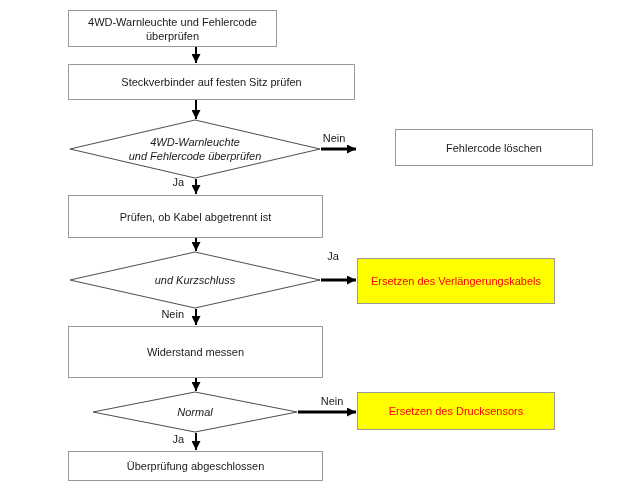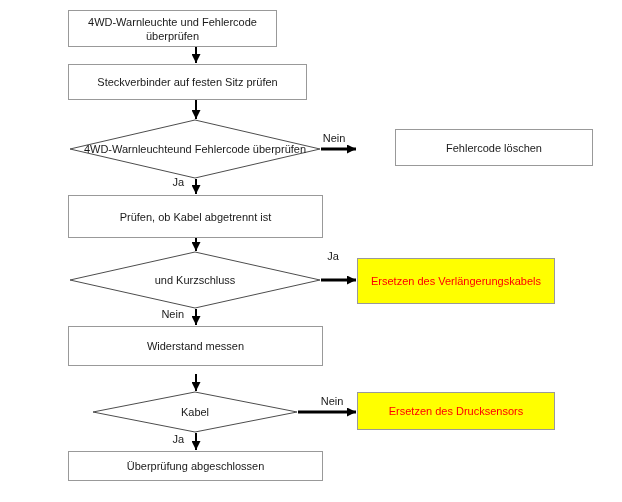--- a/index.html
+++ b/index.html
@@ -40,26 +40,27 @@
     border:1px solid var(--box-border,#999999);
   }
   .action {
     background:var(--action-bg,#ffff00);
     border:1px solid var(--box-border,#999999);
     color:var(--action-text,#ff0000);
   }
   .diamond-label {
     position:absolute;
     display:flex;
-    flex-direction:row;
+    flex-direction:column;
     align-items:center;
     justify-content:center;
     text-align:center;
     line-height:14px;
     pointer-events:none;
+    font-style:italic;
   }
   .edge-label {
     position:absolute;
     line-height:12px;
   }
   .edge-label.right-align { text-align:right; }
   .edge-label.center-align { text-align:center; }
 </style>
 </head>
 <body>
@@ -87,29 +88,29 @@
 
     <line class="h" x1="321" y1="149" x2="356" y2="149" marker-end="url(#ah)"></line>
     <line class="h" x1="321" y1="280" x2="356" y2="280" marker-end="url(#ah)"></line>
     <line class="h" x1="298" y1="412" x2="356" y2="412" marker-end="url(#ah)"></line>
   </svg>
 
   <div class="node process" style="left:68px; top:10px; width:209px; height:37px;">
     <span>4WD-Warnleuchte und Fehlercode überprüfen</span>
   </div>
 
-  <div class="node process" style="left:68px; top:64px; width:239px; height:36px;">
+  <div class="node process" style="left:68px; top:64px; width:287px; height:36px;">
     <span>Steckverbinder auf festen Sitz prüfen</span>
   </div>
 
   <div class="node process" style="left:68px; top:195px; width:255px; height:43px;">
     <span>Prüfen, ob Kabel abgetrennt ist</span>
   </div>
 
-  <div class="node process" style="left:68px; top:326px; width:255px; height:40px;">
+  <div class="node process" style="left:68px; top:326px; width:255px; height:52px;">
     <span>Widerstand messen</span>
   </div>
 
   <div class="node process" style="left:68px; top:451px; width:255px; height:30px;">
     <span>Überprüfung abgeschlossen</span>
   </div>
 
   <div class="node process" style="left:357px; top:129px; width:198px; height:37px;margin-left:38px;">
     <span>Fehlercode löschen</span>
   </div>
@@ -125,21 +126,21 @@
   <div class="diamond-label" style="left:75px; top:127px; width:240px; height:44px;">
     <span>4WD-Warnleuchte</span>
     <span>und Fehlercode überprüfen</span>
   </div>
 
   <div class="diamond-label" style="left:75px; top:258px; width:240px; height:44px;">
     <span>und Kurzschluss</span>
   </div>
 
   <div class="diamond-label" style="left:95px; top:401px; width:200px; height:22px;">
-    <span>Kabel</span>
+    <span>Normal</span>
   </div>
 
   <span class="edge-label center-align" style="left:318px; top:132px; width:32px;">Nein</span>
   <span class="edge-label right-align" style="left:158px; top:176px; width:26px;">Ja</span>
   <span class="edge-label center-align" style="left:320px; top:250px; width:26px;">Ja</span>
   <span class="edge-label right-align" style="left:152px; top:308px; width:32px;">Nein</span>
   <span class="edge-label center-align" style="left:316px; top:395px; width:32px;">Nein</span>
   <span class="edge-label right-align" style="left:158px; top:433px; width:26px;">Ja</span>
 
 </div>

